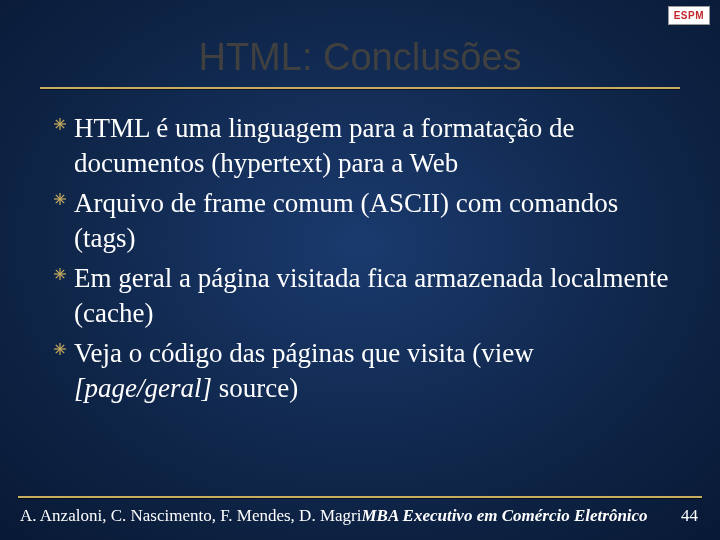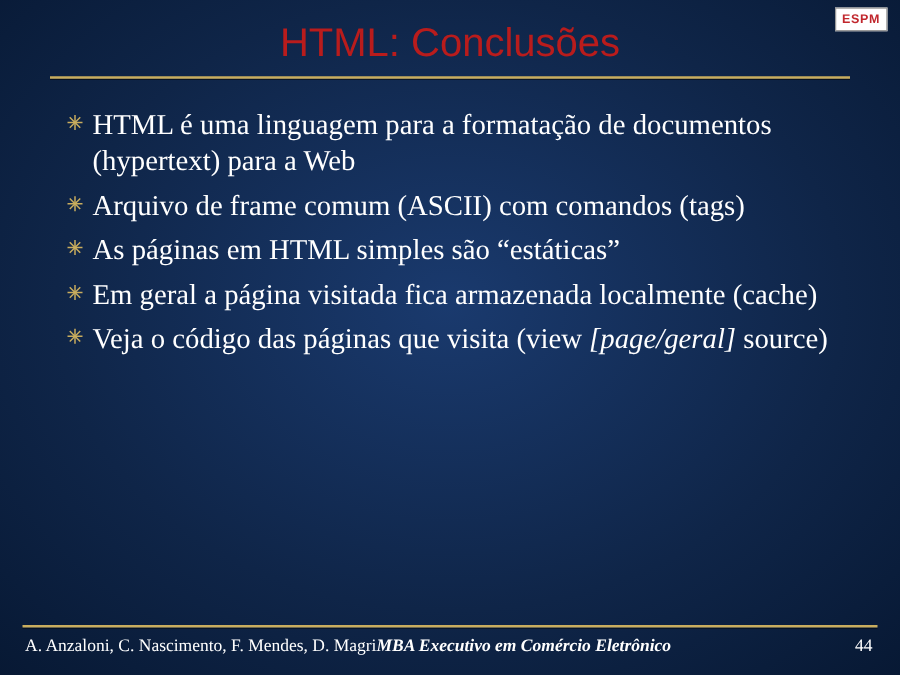--- a/index.html
+++ b/index.html
@@ -18,24 +18,24 @@
     color: #c1272d;
     font-family: Arial, Helvetica, sans-serif;
     font-weight: bold;
     font-size: 10px;
     padding: 3px 5px;
     border: 1px solid #999;
     letter-spacing: 0.5px;
   }
   .title {
     font-family: Arial, Helvetica, sans-serif;
-    font-size: 32px;
+    font-size: 38px;
     text-align: center;
-    padding-top: 16px;
-    color: #b91c1c;
+    padding-top: 36px;
+    color: #404040;
     font-weight: 400;
   }
   .title-underline {
     width: 640px;
     margin: 8px auto 0 auto;
     border-top: 2px solid #c9ad5e;
     box-shadow: 0 1px 0 rgba(0,0,0,0.5);
   }
   .content {
     padding: 22px 46px 0 46px;
@@ -47,39 +47,39 @@
   }
   .bullet-icon {
     flex: 0 0 28px;
     display: flex;
     justify-content: center;
     padding-top: 6px;
   }
   .bullet-icon svg { display: block; }
   .bullet-text {
     flex: 1;
-    font-size: 23px;
+    font-size: 27px;
     line-height: 1.28;
     color: #fff;
   }
   .italic-span { font-style: italic; }
   .footer {
     position: absolute;
     left: 0; right: 0; bottom: 14px;
     padding: 0 18px;
   }
   .footer-line {
     border-top: 2px solid #c9ad5e;
     box-shadow: 0 1px 0 rgba(0,0,0,0.5);
     margin-bottom: 8px;
   }
   .footer-row {
     display: flex;
     align-items: baseline;
-    font-size: 14px;
+    font-size: 17px;
   }
   .footer-left { flex: 0 0 auto; padding-left: 2px; }
   .footer-center { flex: 1; text-align: left; font-style: italic; font-weight: bold; }
   .footer-right { flex: 0 0 40px; text-align: right; padding-right: 4px; }
 </style>
 </head>
 <body>
 
 <div class="logo">ESPM</div>
 
@@ -109,33 +109,20 @@
             <line x1="0" y1="-6" x2="0" y2="6"></line>
             <line x1="-6" y1="0" x2="6" y2="0"></line>
             <line x1="-4.2" y1="-4.2" x2="4.2" y2="4.2"></line>
             <line x1="-4.2" y1="4.2" x2="4.2" y2="-4.2"></line>
           </g>
         </svg>
     </span>
     <span class="bullet-text">Arquivo de frame comum (ASCII) com comandos (tags)</span>
   </div>
 
-  <div class="bullet-row">
-    <span class="bullet-icon">
-      <svg width="14" height="14" viewBox="-7 -7 14 14">
-          <g stroke="#c9ad5e" stroke-width="1.2">
-            <line x1="0" y1="-6" x2="0" y2="6"></line>
-            <line x1="-6" y1="0" x2="6" y2="0"></line>
-            <line x1="-4.2" y1="-4.2" x2="4.2" y2="4.2"></line>
-            <line x1="-4.2" y1="4.2" x2="4.2" y2="-4.2"></line>
-          </g>
-        </svg>
-    </span>
-    <span class="bullet-text">As páginas em HTML simples são “estáticas”</span>
-  </div>
 
   <div class="bullet-row">
     <span class="bullet-icon">
       <svg width="14" height="14" viewBox="-7 -7 14 14">
           <g stroke="#c9ad5e" stroke-width="1.2">
             <line x1="0" y1="-6" x2="0" y2="6"></line>
             <line x1="-6" y1="0" x2="6" y2="0"></line>
             <line x1="-4.2" y1="-4.2" x2="4.2" y2="4.2"></line>
             <line x1="-4.2" y1="4.2" x2="4.2" y2="-4.2"></line>
           </g>

